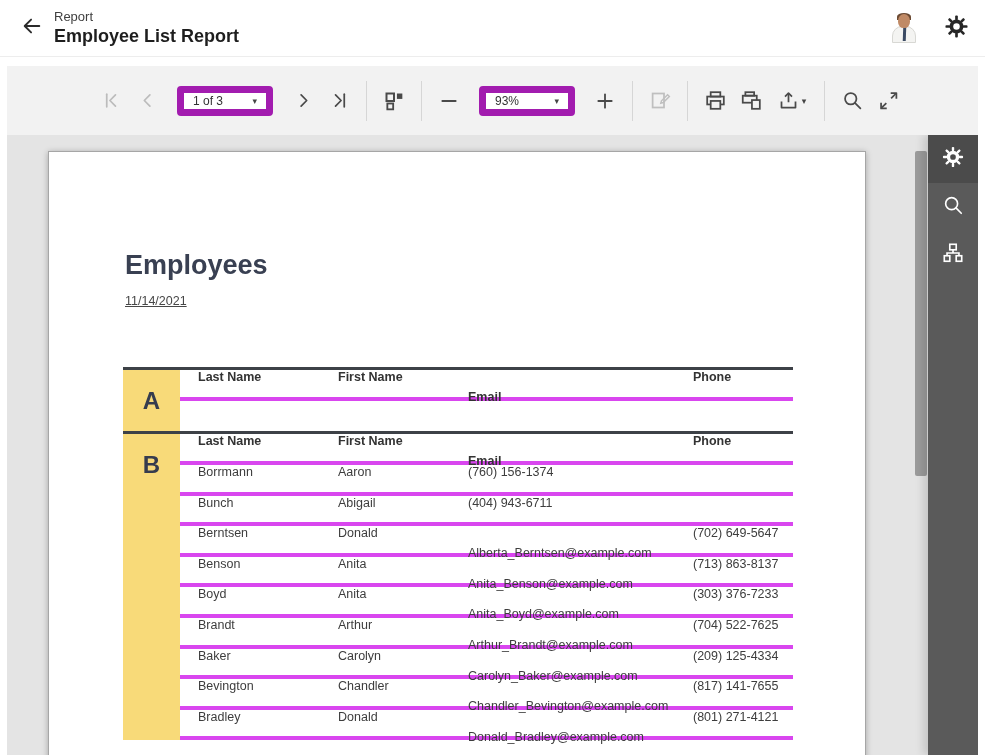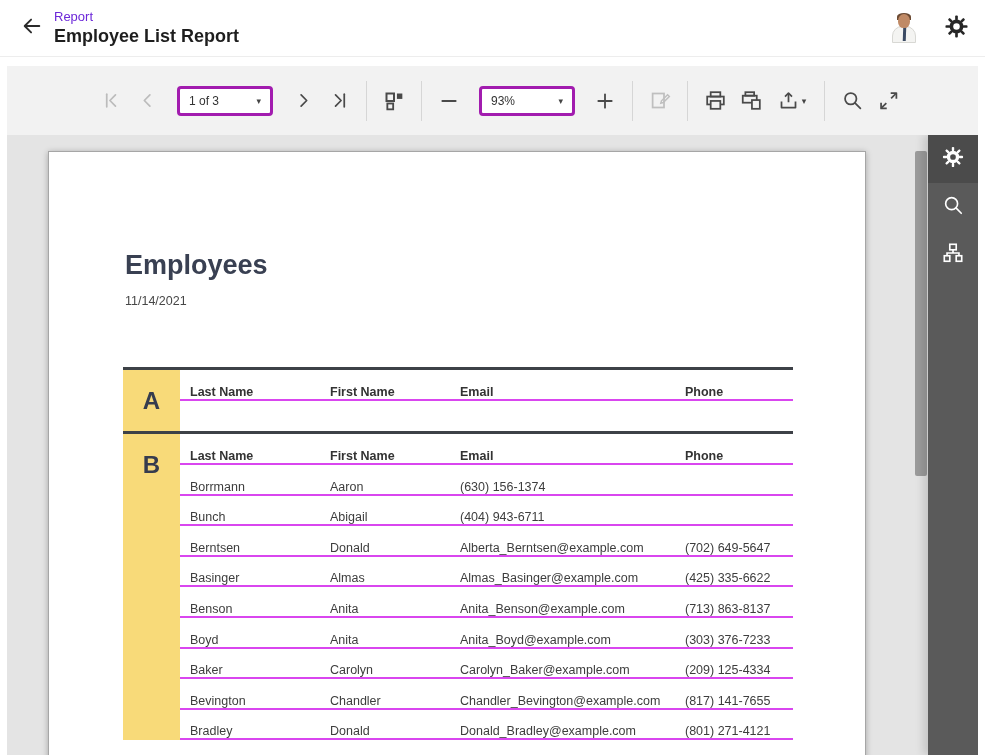--- a/index.html
+++ b/index.html
@@ -5,21 +5,21 @@
   * { margin:0; padding:0; box-sizing:border-box; }
   html,body { width:985px; height:755px; overflow:hidden; background:#fff;
               font-family:"Liberation Sans", sans-serif; }
 
   
   .app-header { height:57px; background:#fff; display:flex; align-items:center;
                 padding:0 14px 0 16px; border-bottom:1px solid #ededed; }
   .back-btn { width:32px; height:32px; display:flex; align-items:center; justify-content:center;
               cursor:pointer; margin-right:6px; }
   .hdr-text { display:flex; flex-direction:column; line-height:1.25; }
-  .hdr-kicker { font-size:13px; color:#6d28d9; }
+  .hdr-kicker { font-size:13px; color:#404040; }
   .hdr-title { font-size:18px; font-weight:bold; color:#1e1e1e; }
   .hdr-spacer { flex:1; }
   .avatar { width:26px; height:30px; position:relative; margin-right:24px; overflow:hidden; }
   .avatar .head { position:absolute; left:7px; top:1px; width:12px; height:14px;
                   background:#c08a66; border-radius:50% 50% 45% 45%; }
   .avatar .hair { position:absolute; left:6px; top:0; width:14px; height:7px;
                   background:#6b4a33; border-radius:50% 50% 0 0; }
   .avatar .shirt { position:absolute; left:1px; top:13px; width:24px; height:17px;
                    background:#f4f4f2; border-radius:10px 10px 0 0; border:1px solid #d8d8d4; }
   .avatar .tie { position:absolute; left:11.5px; top:14px; width:3px; height:14px;
@@ -28,46 +28,46 @@
 
   
   .viewer { margin:9px 7px 0 7px; width:971px; }
 
   
   .toolbar { height:69px; background:#f2f2f2; display:flex; align-items:center; padding-left:86px; }
   .tbtn { width:36px; height:36px; display:flex; align-items:center; justify-content:center;
           cursor:pointer; border-radius:3px; }
   .tbtn svg { display:block; }
   .tsep { width:1px; height:40px; background:#d6d6d6; margin:0 9px; }
-  .combo { width:96px; height:30px; background:#fff; border:3px solid #a21caf; border-radius:4px;
+  .combo { width:96px; height:30px; background:#fff; border:7px solid #a21caf; border-radius:4px;
            display:flex; align-items:center; padding:0 9px; margin:0 12px; cursor:pointer; }
   .combo .combo-text { font-size:12px; color:#333; flex:1; }
   .combo .caret { font-size:9px; color:#444; }
   .export-caret { font-size:9px; color:#444; margin-left:3px; }
 
   
   .stage { position:relative; height:620px; background:#e4e4e4; overflow:hidden; }
   .page { position:absolute; left:41px; top:16px; width:818px; height:1060px; background:#fff;
           border:1px solid #a6a6a6; box-shadow:0 1px 6px rgba(0,0,0,0.28); }
 
   .report-title { margin:98px 0 0 76px; font-size:27px; font-weight:bold; color:#394052; }
-  .report-date  { margin:13px 0 0 76px; font-size:12.5px; color:#474747; }
+  .report-date  { margin:13px 0 0 76px; font-size:12.5px; color:#474747;text-decoration:underline; }
 
   .rtable { margin:59px 0 0 74px; width:670px; }
   .tsection { display:flex; border-top:3px solid #3d4147; }
   .letter-col { width:57px; background:#f8da79; flex-shrink:0; }
   .letter { height:61px; display:flex; align-items:center; justify-content:center;
             font-size:24px; font-weight:bold; color:#363c4e; }
   .rows { flex:1; }
-  .hrow, .drow { display:flex; align-items:flex-end; border-bottom:2px solid #d946ef; }
+  .hrow, .drow { display:flex; align-items:flex-start; border-bottom:4px solid #d946ef;padding-left:8px; }
   .hrow { height:31px; }
   .drow { height:30.6px; }
   .cell { padding-left:10px; font-size:12.5px; color:#3d3d3d; white-space:nowrap; overflow:hidden; }
   .hcell { font-weight:bold; color:#333; }
-  .c0 { width:140px; } .c1 { width:130px; } .c2 { width:225px; } .c3 { flex:1; }
+  .c0 { width:140px; } .c1 { width:130px; } .c2 { width:225px;margin-top:20px; } .c3 { flex:1; }
 
   
   .rail { position:absolute; right:0; top:0; bottom:0; width:50px; background:#5a5a5a;
           box-shadow:-5px 0 8px rgba(0,0,0,0.13); }
   .rail-tile { width:50px; height:48px; display:flex; align-items:center; justify-content:center; cursor:pointer; }
   .rail-tile.active { background:#4b4b4b; }
   .vscroll-thumb { position:absolute; right:51px; top:16px; width:12px; height:325px;
                    background:#9b9b9b; border-radius:2px; cursor:grab; }
 </style>
 </head>
@@ -265,50 +265,50 @@
             <div class="rows">
               <div class="hrow">
                 <div class="cell hcell c0">Last Name</div>
                 <div class="cell hcell c1">First Name</div>
                 <div class="cell hcell c2">Email</div>
                 <div class="cell hcell c3">Phone</div>
               </div>
               <div class="drow">
                 <div class="cell c0">Borrmann</div>
                 <div class="cell c1">Aaron</div>
-                <div class="cell c3">(630) 156-1374</div>
+                <div class="cell c3">(760) 156-1374</div>
               </div>
               <div class="drow">
                 <div class="cell c0">Bunch</div>
                 <div class="cell c1">Abigail</div>
                 <div class="cell c3">(404) 943-6711</div>
               </div>
               <div class="drow">
                 <div class="cell c0">Berntsen</div>
                 <div class="cell c1">Donald</div>
                 <div class="cell c2">Alberta_Berntsen@example.com</div>
                 <div class="cell c3">(702) 649-5647</div>
               </div>
               <div class="drow">
-                <div class="cell c0">Basinger</div>
-                <div class="cell c1">Almas</div>
-                <div class="cell c2">Almas_Basinger@example.com</div>
-                <div class="cell c3">(425) 335-6622</div>
-              </div>
-              <div class="drow">
                 <div class="cell c0">Benson</div>
                 <div class="cell c1">Anita</div>
                 <div class="cell c2">Anita_Benson@example.com</div>
                 <div class="cell c3">(713) 863-8137</div>
               </div>
               <div class="drow">
                 <div class="cell c0">Boyd</div>
                 <div class="cell c1">Anita</div>
                 <div class="cell c2">Anita_Boyd@example.com</div>
                 <div class="cell c3">(303) 376-7233</div>
+              </div>
+              <div class="drow">
+                <div class="cell c0">Brandt</div>
+                <div class="cell c1">Arthur</div>
+                <div class="cell c2">Arthur_Brandt@example.com</div>
+                <div class="cell c3">(704) 522-7625</div>
               </div>
               <div class="drow">
                 <div class="cell c0">Baker</div>
                 <div class="cell c1">Carolyn</div>
                 <div class="cell c2">Carolyn_Baker@example.com</div>
                 <div class="cell c3">(209) 125-4334</div>
               </div>
               <div class="drow">
                 <div class="cell c0">Bevington</div>
                 <div class="cell c1">Chandler</div>

